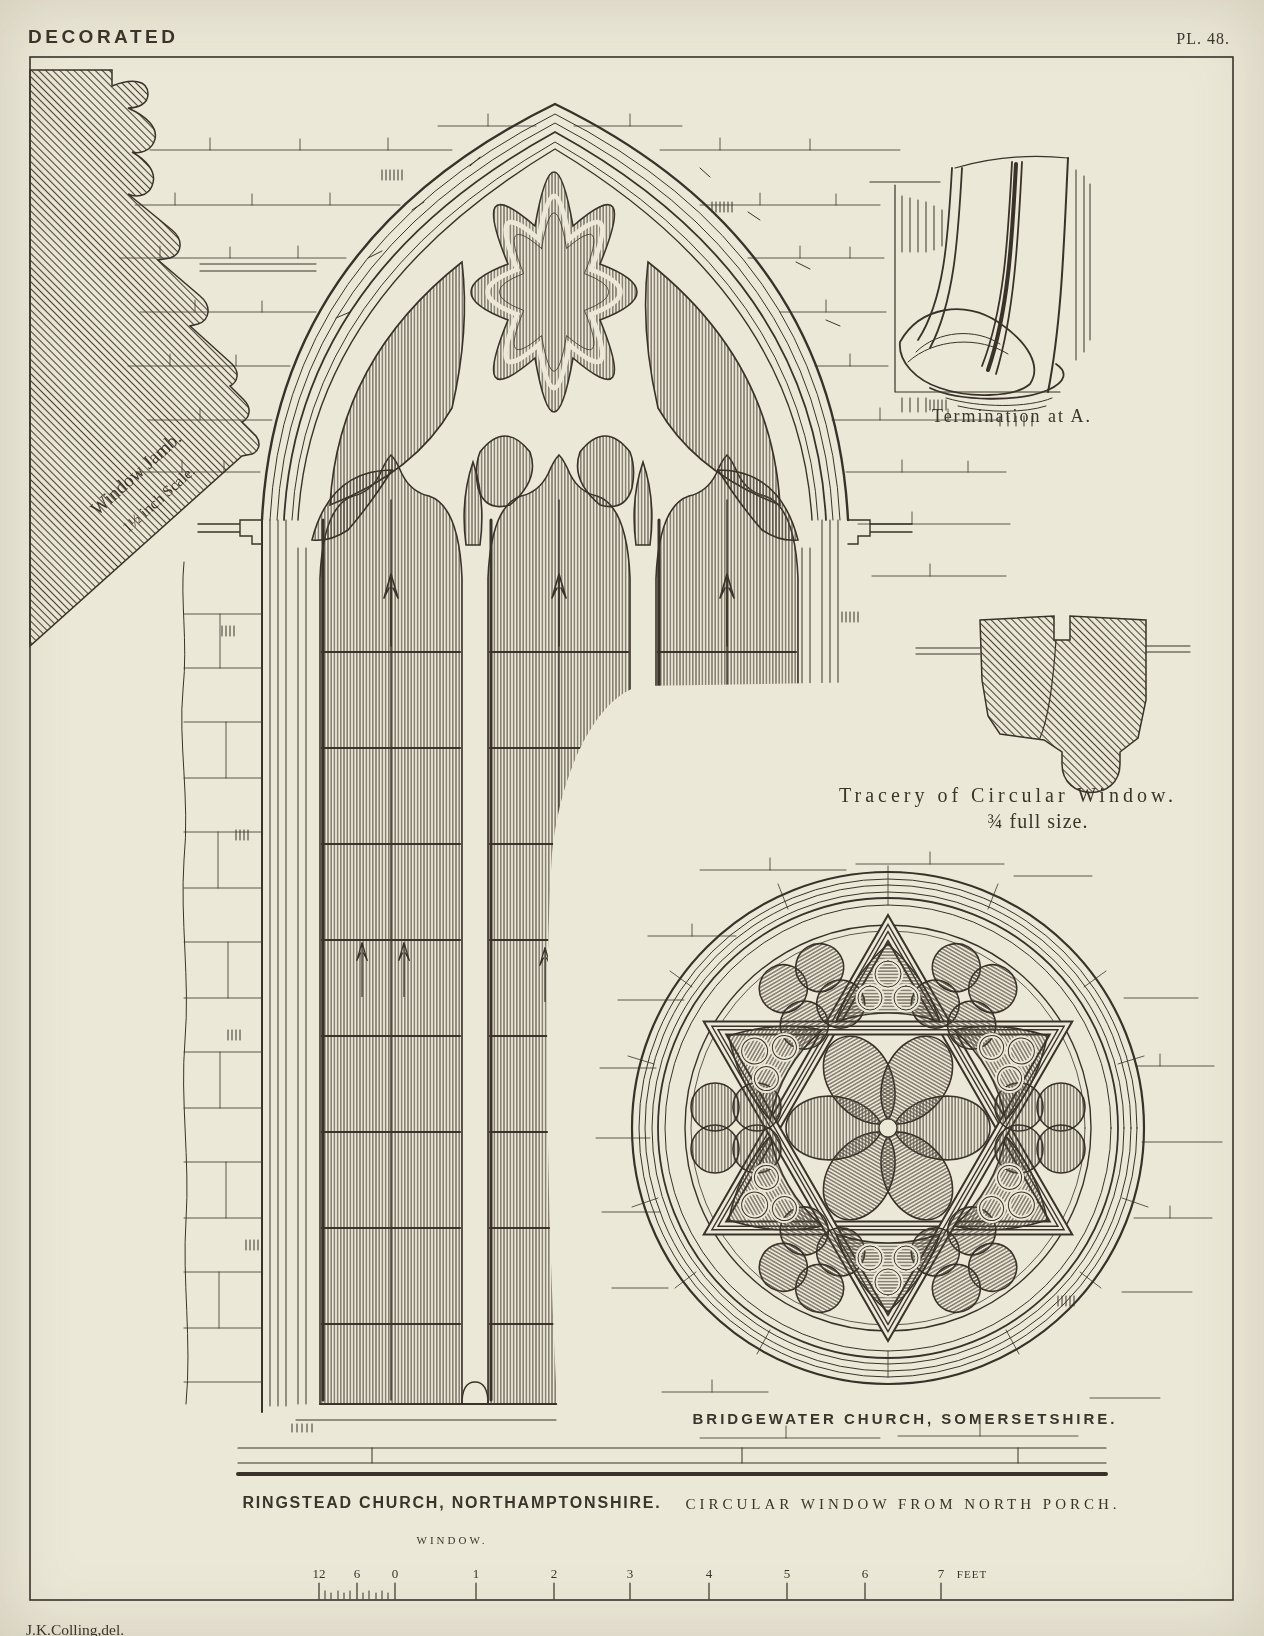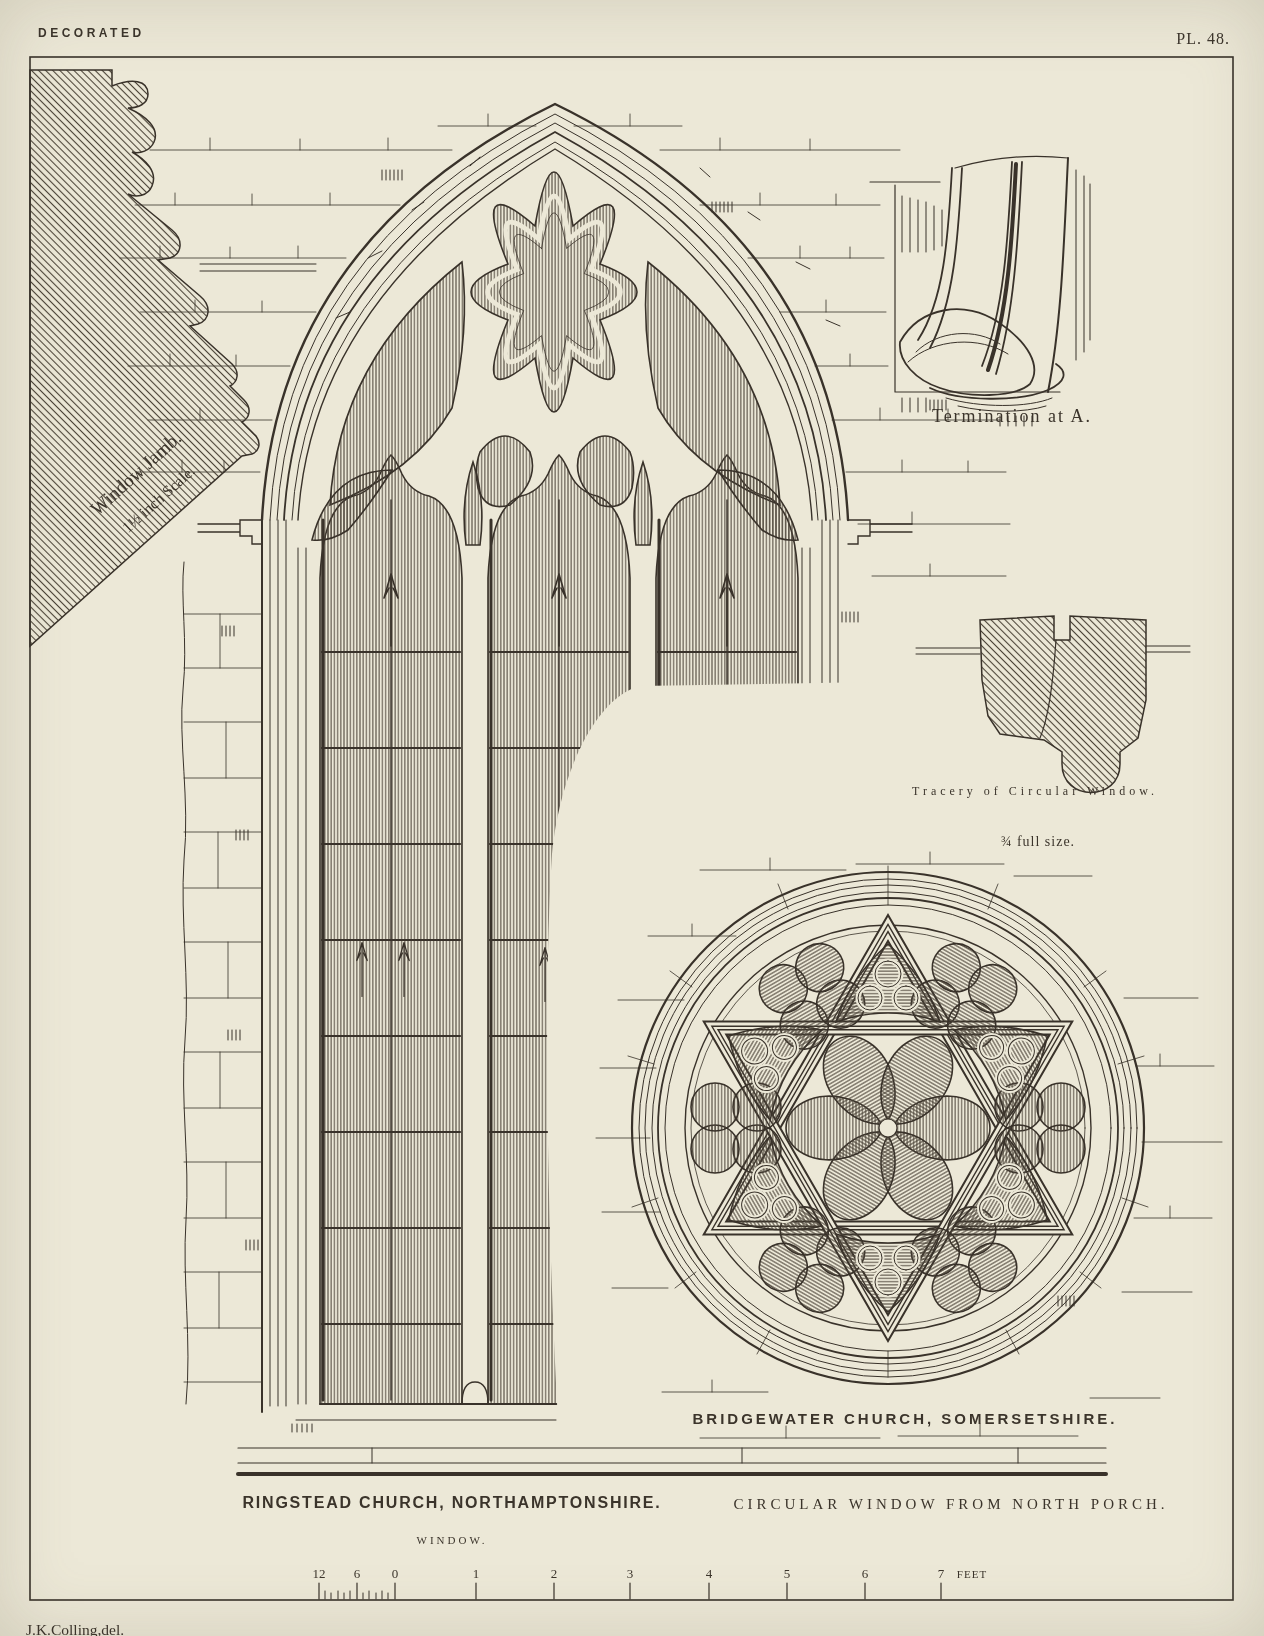--- a/index.html
+++ b/index.html
@@ -19,21 +19,21 @@
   .cream{stroke:#ece8d7;fill:none;stroke-linecap:round;}
   .hatchfill{fill:url(#dh);stroke:#39322a;stroke-width:1.5;}
   .glass{fill:url(#vh);stroke:#39322a;stroke-width:1.6;}
   .paperfill{fill:#ece8d7;}
 </style>
 </head>
 <body>
 
 <div class="page">
 
-  <div class="abs cap-sans" style="left:38px;top:26px;font-size:12px;letter-spacing:3.5px;">DECORATED</div>
+  <div class="abs cap-sans" style="left:28px;top:26px;font-size:19px;letter-spacing:3.5px;">DECORATED</div>
   <div class="abs cap-serif" style="right:34px;top:30px;font-size:16px;letter-spacing:1px;">PL. 48.</div>
 
   <svg width="1264" height="1636" viewBox="0 0 1264 1636">
     <defs>
       <pattern id="vh" width="3.2" height="8" patternUnits="userSpaceOnUse">
         <path d="M1.6,0V8" stroke="#4b4337" stroke-width="1"></path>
       </pattern>
       <pattern id="dh" width="5" height="5" patternUnits="userSpaceOnUse" patternTransform="rotate(45)">
         <path d="M0,2.5H5" stroke="#4b4337" stroke-width="1.1"></path>
       </pattern>
@@ -286,23 +286,23 @@
     </g>
 
     <g>
       <text x="140" y="478" font-size="19" text-anchor="middle" transform="rotate(-42 140 478)">Window Jamb.</text>
       <text x="162" y="503" font-size="15.5" text-anchor="middle" transform="rotate(-42 162 503)">1½ inch Scale.</text>
     </g>
   </svg>
 
   <div class="abs ctr cap-serif" style="left:1012px;top:406px;font-size:18px;letter-spacing:2px;">Termination at A.</div>
 
-  <div class="abs ctr cap-serif" style="left:1035px;top:784px;font-size:12px;letter-spacing:4px;">Tracery of Circular Window.</div>
-  <div class="abs ctr cap-serif" style="left:1038px;top:810px;font-size:14px;letter-spacing:1px;margin-top:24px;">¾ full size.</div>
+  <div class="abs ctr cap-serif" style="left:1008px;top:784px;font-size:20px;letter-spacing:4px;">Tracery of Circular Window.</div>
+  <div class="abs ctr cap-serif" style="left:1038px;top:810px;font-size:20px;letter-spacing:1px;">¾ full size.</div>
 
   <div class="abs ctr cap-sans" style="left:905px;top:1410px;font-size:15px;letter-spacing:3px;">BRIDGEWATER CHURCH, SOMERSETSHIRE.</div>
-  <div class="abs ctr cap-serif" style="left:903px;top:1496px;font-size:15px;letter-spacing:4px;margin-left:48px;">CIRCULAR WINDOW FROM NORTH PORCH.</div>
+  <div class="abs ctr cap-serif" style="left:903px;top:1496px;font-size:15px;letter-spacing:4px;">CIRCULAR WINDOW FROM NORTH PORCH.</div>
 
   <div class="abs ctr cap-sans" style="left:452px;top:1494px;font-size:16px;letter-spacing:1.8px;">RINGSTEAD CHURCH, NORTHAMPTONSHIRE.</div>
   <div class="abs ctr cap-serif" style="left:452px;top:1534px;font-size:11px;letter-spacing:3px;">WINDOW.</div>
 
   <div class="abs cap-serif" style="left:26px;top:1604px;font-size:15.5px;margin-top:17px;">J.K.Colling,del.</div>
 </div>
 
 </body></html>

